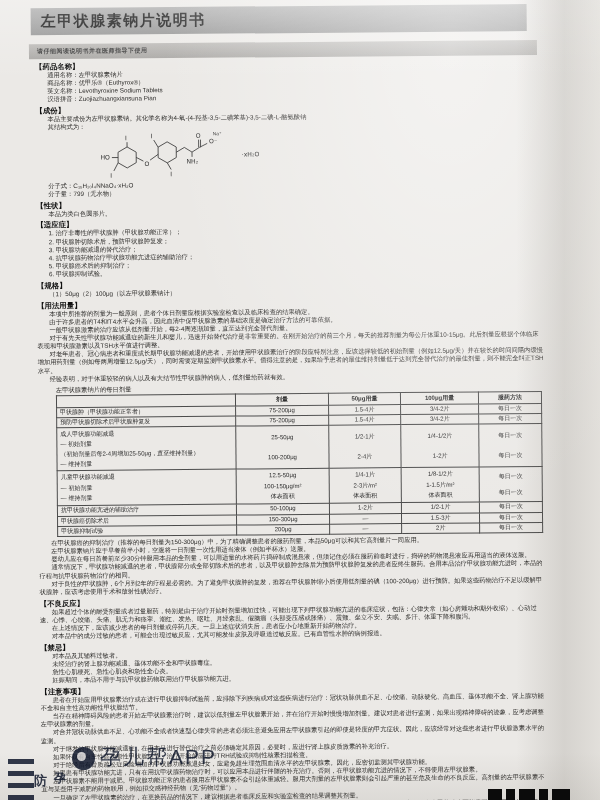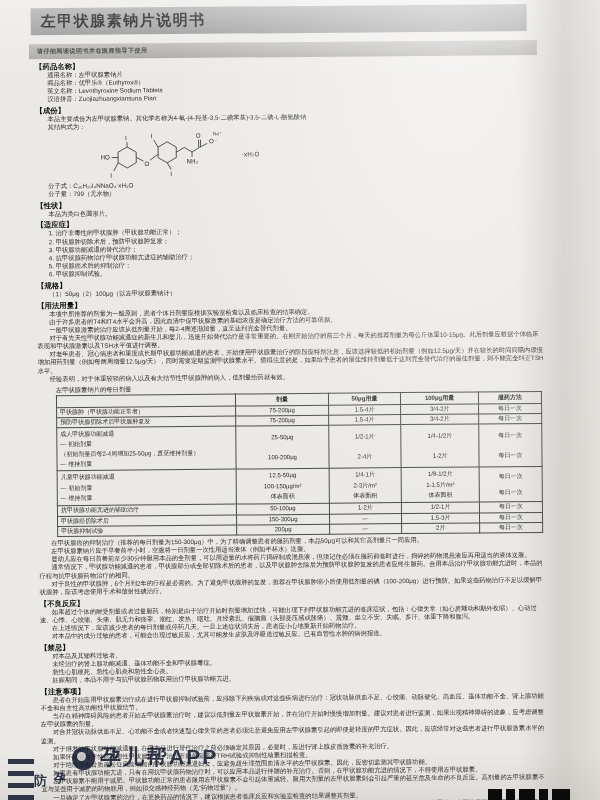--- a/index.html
+++ b/index.html
@@ -45,21 +45,21 @@
 
   .watermark{position:absolute;left:0;bottom:0;width:280px;height:66px;z-index:50;
              color:#16203a;opacity:0.85;pointer-events:none;}
   .wm-bars{position:absolute;left:8px;bottom:0;}
   .wm-bars div{width:26px;height:5px;background:#10182c;margin-top:7px;}
   .wm-fang{position:absolute;left:34px;bottom:10px;font-size:13px;font-weight:bold;color:#10182c;}
   .wm-yun{position:absolute;left:54px;bottom:13px;font-size:12px;font-weight:bold;color:#10182c;}
   .wm-disc{position:absolute;left:72px;bottom:30px;width:23px;height:23px;border-radius:50%;background:#10182c;}
   .wm-disc::after{content:"";position:absolute;left:5px;top:5px;width:9px;height:9px;border-radius:50%;
                   background:rgba(235,233,230,0.85);}
-  .wm-title{position:absolute;left:100px;bottom:29px;font-size:21px;font-weight:700;
+  .wm-title{position:absolute;left:100px;bottom:29px;font-size:21px;font-weight:400;
             letter-spacing:2px;color:#10182c;margin-top:44px;}
   .print-blocks{position:absolute;right:30px;bottom:0;display:flex;gap:4px;align-items:flex-end;z-index:45;}
   .print-blocks div{height:11px;background:#0b0b0b;}
   .pb1{width:14px;}.pb2{width:9px;}.pb3{width:16px;}.pb4{width:9px;}.pb5{width:18px;}
 </style>
 </head>
 <body>
 
 <div class="photo">
   <div class="sheet">

